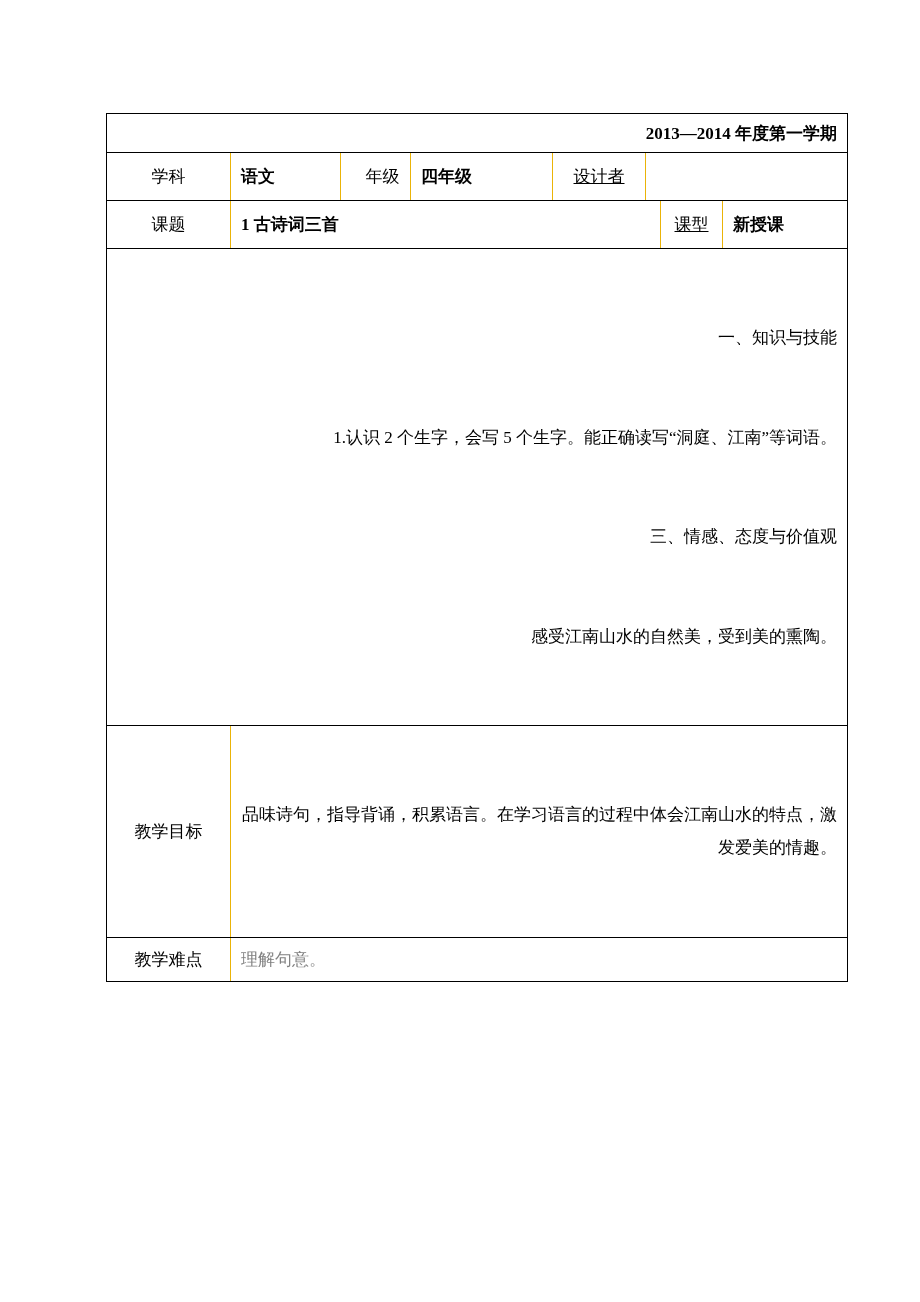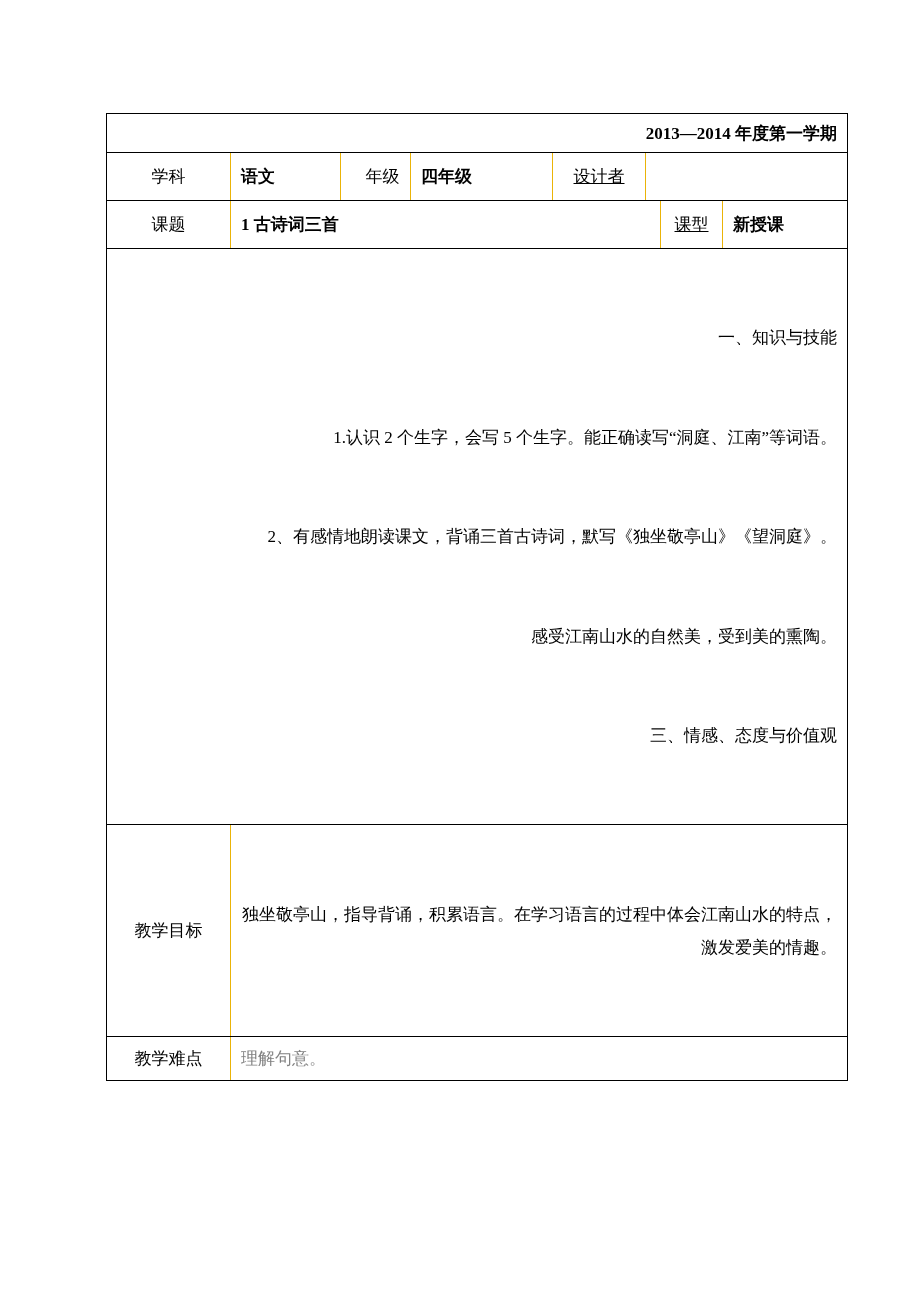--- a/index.html
+++ b/index.html
@@ -91,30 +91,29 @@
       <div class="cell w123 center">课题</div>
       <div class="cell w430 vcenter b">1 古诗词三首</div>
       <div class="cell w62 center">课型</div>
       <div class="cell grow vcenter b">新授课</div>
     </div>
 
     <div class="row h276">
       <div class="cell grow content">
         <p>一、知识与技能</p>
         <p>1.认识 2 个生字，会写 5 个生字。能正确读写“洞庭、江南”等词语。</p>
-        <p>2、有感情地朗读课文，背诵三首古诗词，默写《独坐敬亭山》《望洞庭》。</p>
+        <p>三、情感、态度与价值观</p>
         <p>感受江南山水的自然美，受到美的熏陶。</p>
-        <p>三、情感、态度与价值观</p>
       </div>
     </div>
 
     <div class="row h78">
       <div class="cell w123 center">教学目标</div>
       <div class="cell grow content">
-        <p>独坐敬亭山，指导背诵，积累语言。在学习语言的过程中体会江南山水的特点，激发爱美的情趣。</p>
+        <p>品味诗句，指导背诵，积累语言。在学习语言的过程中体会江南山水的特点，激发爱美的情趣。</p>
       </div>
     </div>
 
     <div class="row h43">
       <div class="cell w123 center">教学难点</div>
       <div class="cell grow vcenter gray-text">理解句意。</div>
     </div>
 
   </div>
 </div>

